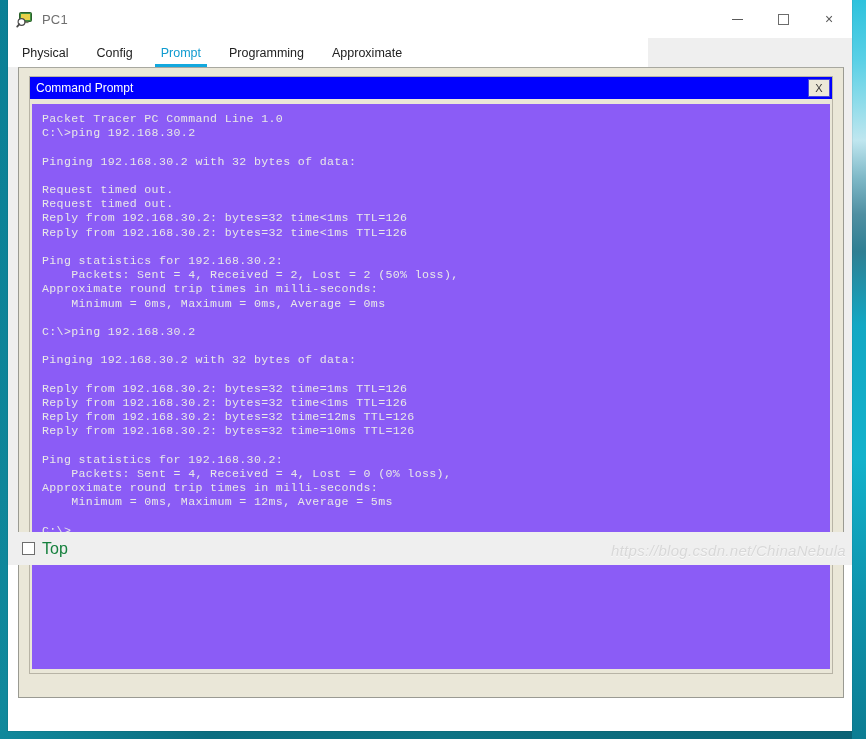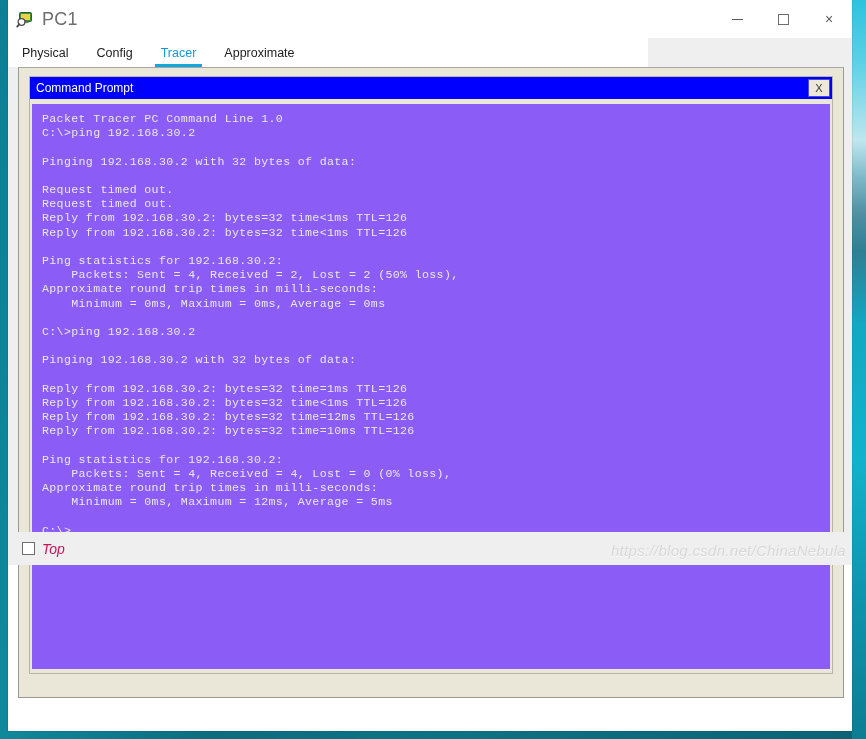--- a/index.html
+++ b/index.html
@@ -54,21 +54,21 @@
     position: relative;
   }
   #title-left {
     display: flex;
     align-items: center;
     gap: 8px;
     padding-left: 8px;
   }
   #app-icon { width: 18px; height: 18px; display:block; }
   #window-title {
-    font-size: 18px;
+    font-size: 13px;
     color: #6f6f6f;
     letter-spacing: .2px;
   }
   #window-controls {
     position: absolute;
     right: 0;
     top: 0;
     display: flex;
     height: 38px;
   }
@@ -227,23 +227,22 @@
   }
   #top-checkbox {
     width: 13px;
     height: 13px;
     border: 1px solid #6e6e6e;
     background: #ffffff;
     box-sizing: border-box;
     display: block;
   }
   #top-label {
-    font-size: 14px;
-    color: #be185d;
-    font-style: italic;
+    font-size: 16px;
+    color: #15803d;
   }
 
   
   #watermark {
     position: absolute;
     right: 6px;
     bottom: 6px;
     font-size: 15px;
     color: #d8d8d8;
     letter-spacing: .3px;
@@ -290,21 +289,24 @@
 
   <div id="tabs-row">
     <div id="tab-strip">
       <div class="tab">
         <span>Physical</span>
       </div>
       <div class="tab">
         <span>Config</span>
       </div>
       <div class="tab active">
-        <span>Tracer</span>
+        <span>Prompt</span>
+      </div>
+      <div class="tab">
+        <span>Programming</span>
       </div>
       <div class="tab">
         <span>Approximate</span>
       </div>
     </div>
     <div id="tab-rest"></div>
   </div>
 
   <div id="pt-panel-wrap">
     <div id="pt-panel">

